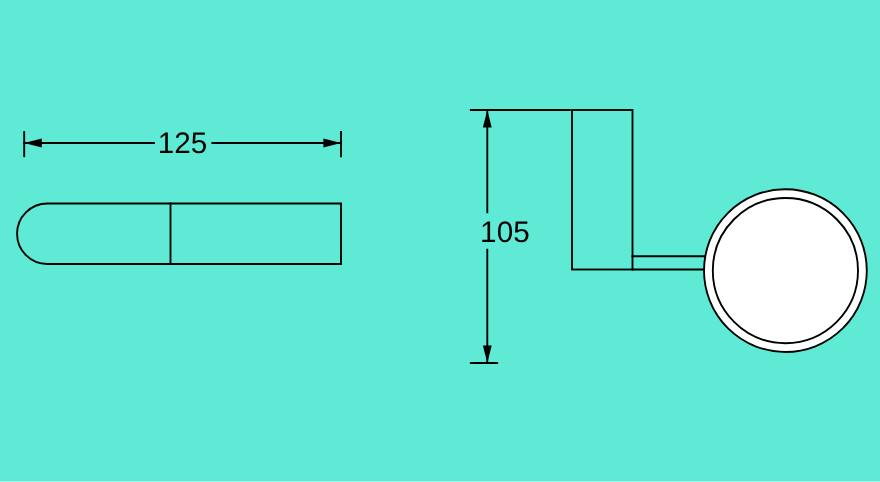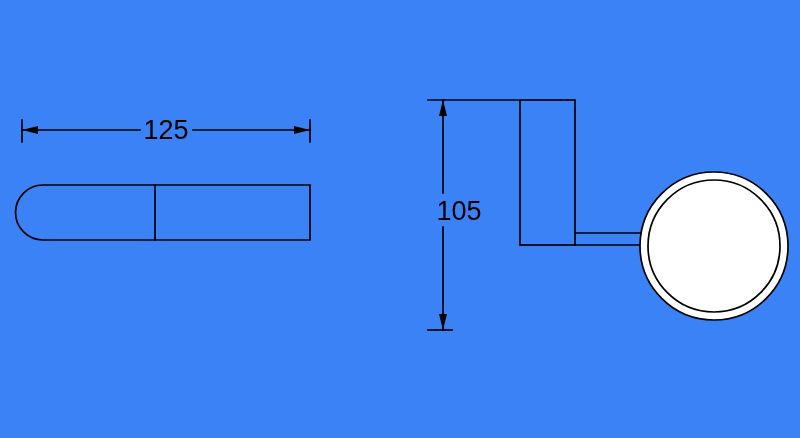--- a/index.html
+++ b/index.html
@@ -7,21 +7,21 @@
     padding: 0;
     width: 800px;
     height: 438px;
     background: #ffffff;
     overflow: hidden;
   }
   .canvas {
     position: relative;
     width: 800px;
     height: 438px;
-    background: #3b82f6;
+    background: #5eead4;
   }
   svg {
     display: block;
   }
   .dim-text {
     font-family: "Liberation Sans", "DejaVu Sans", sans-serif;
     font-size: 27px;
     font-weight: 400;
   }
 </style>

